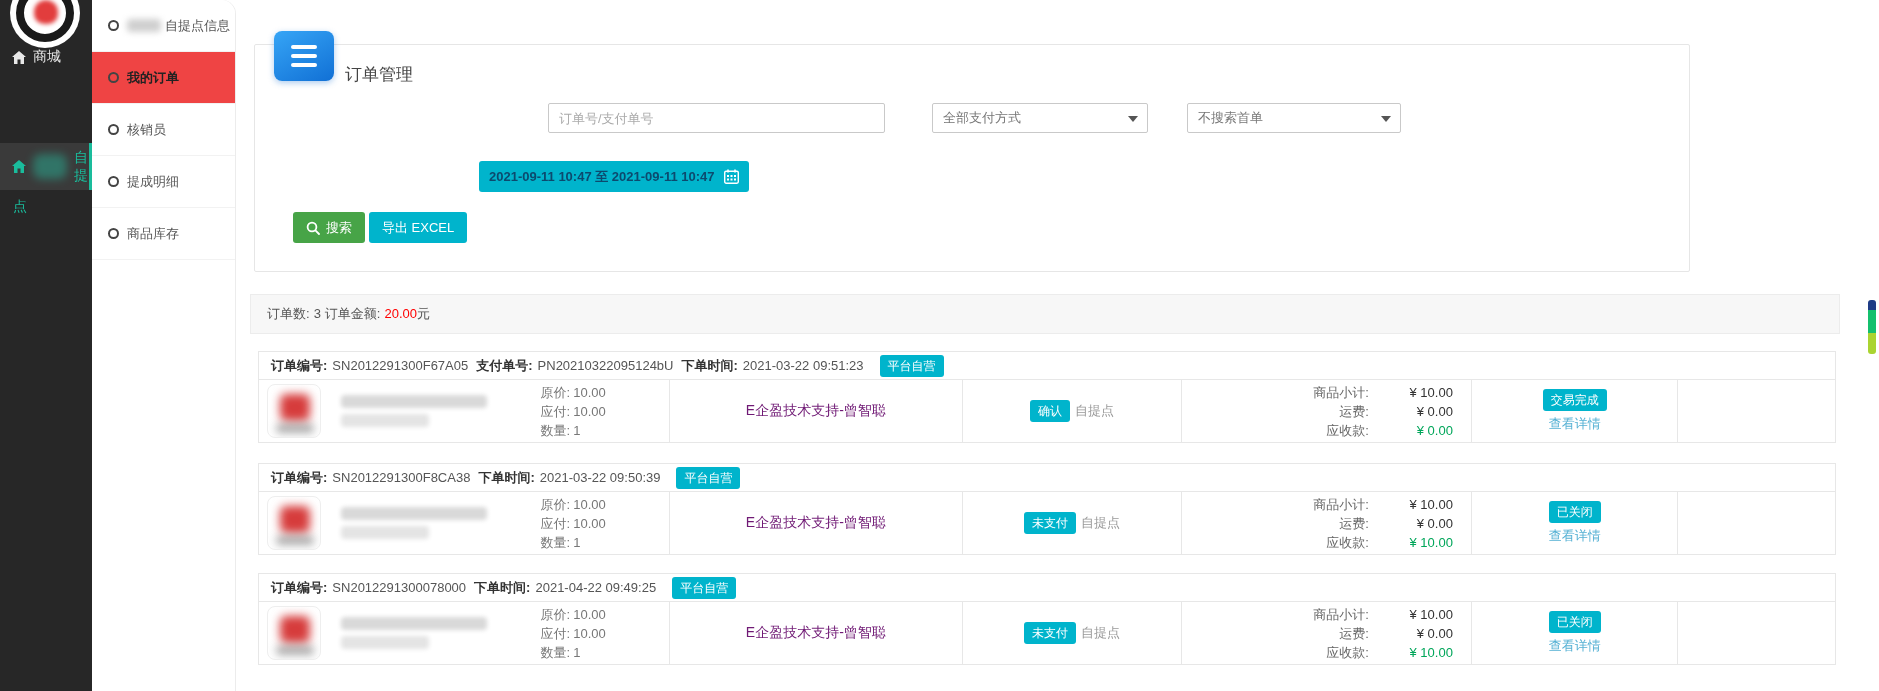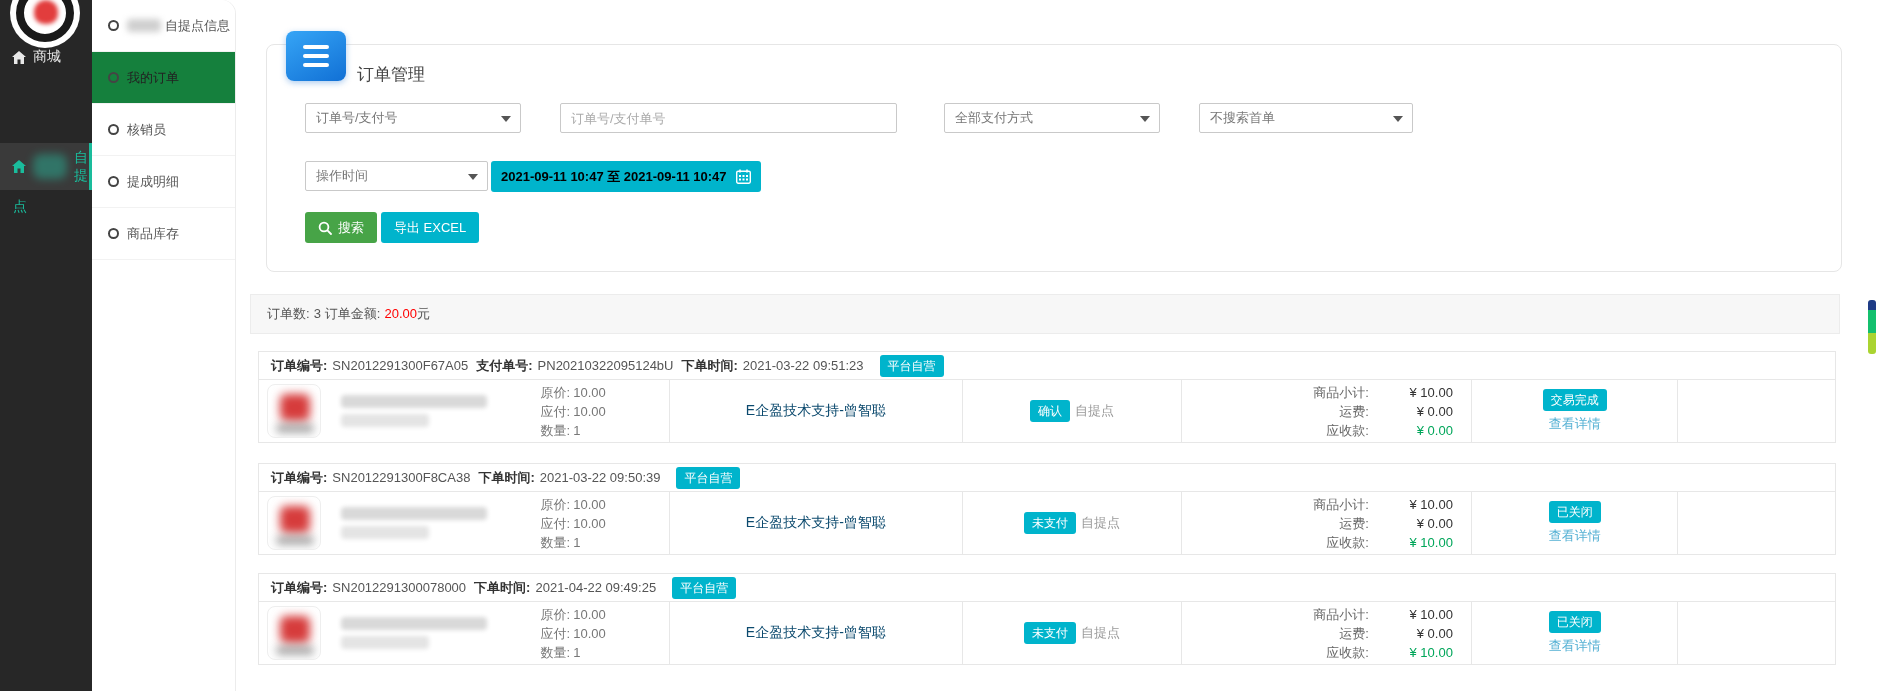--- a/index.html
+++ b/index.html
@@ -14,66 +14,66 @@
 .nav-item{position:absolute;left:0;width:92px;color:#e8e8e8;font-size:14px;display:flex;align-items:center;gap:7px;padding-left:12px;height:42px;cursor:pointer}
 .nav-mall{top:36px}
 .nav-pickup{top:143px;height:47px;background:#3a3a3a;border-right:3px solid #1abc9c;color:#1abc9c}
 .nav-blur{width:34px;height:25px;border-radius:8px;background:#2aa58d;opacity:.55;filter:blur(4px);flex:none}
 .nav-wrap{position:absolute;top:198px;left:13px;color:#1abc9c;font-size:14px}
 .hicon{flex:none;display:inline-flex}
 
 
 .submenu{position:absolute;left:92px;top:0;width:143px;height:691px;background:#fff;border-top-right-radius:14px;box-shadow:1px 0 0 #ececec;z-index:5;overflow:hidden}
 .sub-item{position:relative;height:52px;display:flex;align-items:center;gap:8px;padding-left:16px;font-size:13px;color:#555;border-bottom:1px solid #f2f2f2;cursor:pointer;background:#fff}
-.sub-item.active{background:#15803d;color:#222;font-weight:normal}
+.sub-item.active{background:#ef4444;color:#222;font-weight:bold}
 .ring{width:11px;height:11px;border:2px solid #444;border-radius:50%;flex:none}
 .blob-inline{width:34px;height:13px;background:#cfcfcf;border-radius:4px;filter:blur(3px);flex:none;margin-right:-4px}
 
 
 .main{position:absolute;left:235px;top:0;right:0;height:691px;background:#fff}
-.panel{position:absolute;left:31px;top:44px;width:1576px;height:228px;border:1px solid #e6e6e6;background:#fff;border-radius:8px}
+.panel{position:absolute;left:19px;top:44px;width:1436px;height:228px;border:1px solid #e6e6e6;background:#fff;border-radius:2px}
 .hamburger{position:absolute;left:19px;top:-14px;width:60px;height:50px;border-radius:8px;
   background:linear-gradient(150deg,#36a5f6,#1170d5);display:flex;flex-direction:column;justify-content:center;align-items:center;gap:5px;
   box-shadow:0 2px 6px rgba(20,110,210,.35);cursor:pointer;border:none}
 .hamburger i{width:26px;height:4px;background:#fff;border-radius:2px}
 .panel-title{position:absolute;left:90px;top:18px;font-size:17px;color:#444}
 
 .sel{position:absolute;height:30px;border:1px solid #c9c9c9;border-radius:2px;background:#fff;color:#777;font-size:13px;line-height:28px;padding:0 24px 0 10px;cursor:pointer;white-space:nowrap}
 .sel .arr{position:absolute;right:9px;top:12px;width:0;height:0;border-left:5px solid transparent;border-right:5px solid transparent;border-top:6px solid #555}
 .txt{position:absolute;height:30px;border:1px solid #c9c9c9;border-radius:2px;font-size:13px;padding:0 10px;color:#444;outline:none}
 .txt::placeholder{color:#aaa}
 
 .sel-order-type{left:38px;top:58px;width:216px}
 .txt-search{left:293px;top:58px;width:337px}
 .sel-pay{left:677px;top:58px;width:216px}
 .sel-first{left:932px;top:58px;width:214px}
 .sel-time{left:38px;top:116px;width:183px}
 
-.datebtn{position:absolute;left:224px;top:116px;height:31px;background:#00b4cc;color:#000000;font-size:13px;font-weight:bold;border:none;border-radius:3px;padding:0 10px;display:flex;align-items:center;gap:9px;cursor:pointer;white-space:nowrap}
+.datebtn{position:absolute;left:224px;top:116px;height:31px;background:#00b4cc;color:#0c4a6e;font-size:13px;font-weight:bold;border:none;border-radius:3px;padding:0 10px;display:flex;align-items:center;gap:9px;cursor:pointer;white-space:nowrap}
 .btn{position:absolute;height:31px;border:none;border-radius:3px;color:#fff;font-size:13px;padding:0 13px;display:flex;align-items:center;gap:6px;cursor:pointer;white-space:nowrap}
 .btn-search{left:38px;top:167px;background:#47a447}
 .btn-export{left:114px;top:167px;background:#00b4cc}
 
 .summary{position:absolute;left:15px;top:294px;width:1590px;height:40px;background:#f7f7f7;border:1px solid #ececec;font-size:13px;color:#555;line-height:38px;padding-left:16px}
 .summary span{margin-right:4px}
 .summary .red{color:#ff0000}
 
 
 .order{position:absolute;left:23px;width:1578px}
 .o1{top:351px}.o2{top:463px}.o3{top:573px}
 .order-header{height:29px;border:1px solid #e7e7e7;background:#fff;font-size:13px;color:#555;display:flex;align-items:center;padding-left:12px}
 .pair{margin-right:8px;white-space:nowrap}
 .pair b{color:#333;margin-right:5px}
 .badge{background:#00b4cc;color:#fff;font-size:12px;line-height:1;padding:5px 8px;border-radius:3px;white-space:nowrap;display:inline-block;border:none;cursor:default}
 .order-header .badge{margin-left:8px}
 .order-body{height:63px;border:1px solid #e7e7e7;border-top:none;display:flex;background:#fff}
 .cell{border-left:1px solid #e7e7e7;display:flex;align-items:center;justify-content:center;min-width:0}
 .cell:first-child{border-left:none}
 .c-prod{width:26%;justify-content:center;gap:20px;padding-left:8px}
-.c-store{width:18.6%;color:#0c4a6e;font-size:14px}
+.c-store{width:18.6%;color:#701a75;font-size:14px}
 .c-status{width:13.9%;flex-direction:row;gap:5px}
 .c-totals{width:18.4%;flex-direction:column;justify-content:center;padding:0 18px 0 10px}
 .c-action{width:13.1%;flex-direction:column;gap:4px}
 .c-empty{width:10%}
 .thumb{width:54px;height:54px;border:1px solid #eee;border-radius:8px;background:#fff;position:relative;overflow:hidden;flex:none}
 .blob1{position:absolute;left:12px;top:9px;width:30px;height:27px;background:#d63c3c;filter:blur(5px);border-radius:6px}
 .blob2{position:absolute;left:8px;top:39px;width:38px;height:9px;background:#555;filter:blur(4px);opacity:.5;border-radius:4px}
 .namebars{flex:none;width:150px;display:flex;flex-direction:column;gap:6px}
 .bar{height:13px;border-radius:4px;background:#d9d9d9;filter:blur(2px)}
 .bar1{width:146px}.bar2{width:88px;background:#e4e4e4}
@@ -149,35 +149,27 @@
   <div class="panel">
     <button class="hamburger">
       <span style="display:flex;flex-direction:column;gap:5px">
         <i></i>
           <i></i>
           <i></i>
       </span>
     </button>
     <div class="panel-title">订单管理</div>
 
-    <div class="sel sel-order-type">
-      <span>订单号/支付号</span>
-      <i class="arr"></i>
-    </div>
     <input class="txt txt-search" placeholder="订单号/支付单号" style="">
     <div class="sel sel-pay">
       <span>全部支付方式</span>
       <i class="arr"></i>
     </div>
     <div class="sel sel-first">
       <span>不搜索首单</span>
-      <i class="arr"></i>
-    </div>
-    <div class="sel sel-time">
-      <span>操作时间</span>
       <i class="arr"></i>
     </div>
 
     <button class="datebtn">
       <span>2021-09-11 10:47 至 2021-09-11 10:47</span>
       <span>
         <svg width="15" height="15" viewBox="0 0 15 15">
             <rect x="0.7" y="2.2" width="13.6" height="12" rx="1.4" fill="none" stroke="#fff" stroke-width="1.4"></rect>
             <line x1="4" y1="0.5" x2="4" y2="3.5" stroke="#fff" stroke-width="1.6"></line>
             <line x1="11" y1="0.5" x2="11" y2="3.5" stroke="#fff" stroke-width="1.6"></line>

